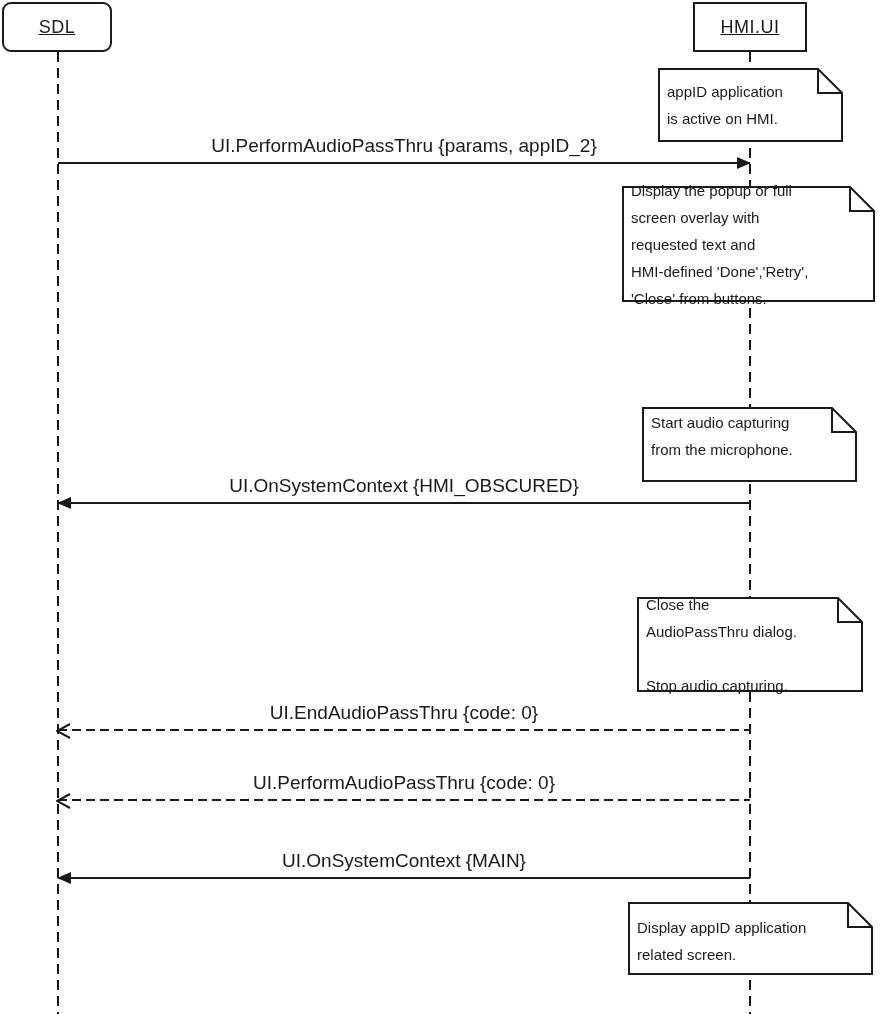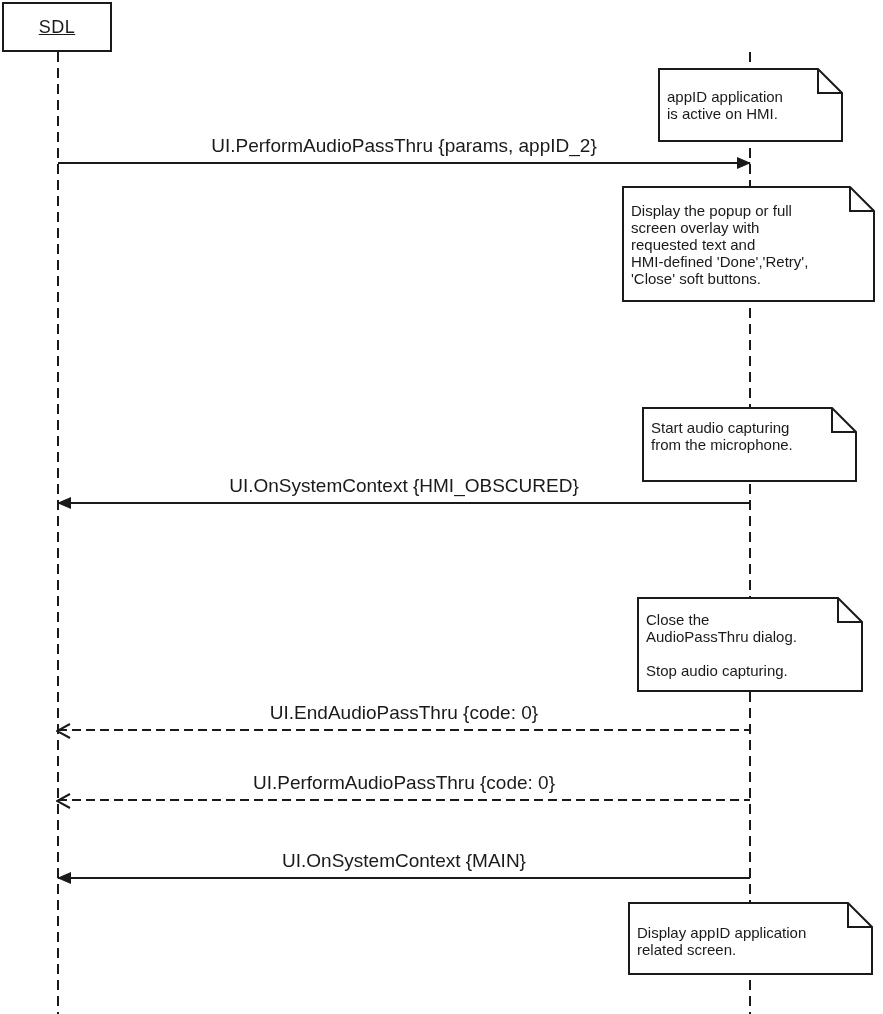--- a/index.html
+++ b/index.html
@@ -40,21 +40,21 @@
     border: 2px solid #1a1a1a;
     background: #ffffff;
     box-sizing: border-box;
     display: flex;
     align-items: center;
     justify-content: center;
     font-size: 18px;
     text-decoration: underline;
     letter-spacing: 0.5px;
   }
-  .actor-box.sdl { left: 2px; width: 110px; }
+  .actor-box.sdl { left: 2px; width: 110px; border-radius: 9px; }
   .actor-box.hmi { left: 693px; width: 114px; }
 
   
   .message {
     position: absolute;
     left: 58px;
     width: 692px;
     height: 30px;
   }
   .msg-label {
@@ -116,35 +116,38 @@
     position: absolute;
     left: 0;
     top: 0;
     right: 0;
     bottom: 0;
     display: flex;
     align-items: center;
     padding-left: 9px;
     padding-right: 4px;
     font-size: 15px;
-    line-height: 17px;
+    line-height: 27px;
     white-space: pre-line;
     box-sizing: border-box;
   }
 </style>
 </head>
 <body>
 
 <div class="canvas">
 
   <div class="lifeline sdl"></div>
   <div class="lifeline hmi"></div>
 
   <div class="actor-box sdl">
     <span>SDL</span>
+  </div>
+  <div class="actor-box hmi">
+    <span>HMI.UI</span>
   </div>
 
   <div class="note" style="left:658px; top:68px; width:185px; height:74px;">
     <svg width="185" height="74">
       <path d="M1,1 H160 L184,25 V73 H1 Z" fill="#ffffff" stroke="#1a1a1a" stroke-width="2"></path>
       <path d="M160,1 V25 H184" fill="none" stroke="#1a1a1a" stroke-width="2"></path>
     </svg>
     <div class="note-text">appID application
 is active on HMI.</div>
   </div>
@@ -157,21 +160,21 @@
 
   <div class="note" style="left:622px; top:186px; width:253px; height:116px;">
     <svg width="253" height="116">
       <path d="M1,1 H228 L252,25 V115 H1 Z" fill="#ffffff" stroke="#1a1a1a" stroke-width="2"></path>
       <path d="M228,1 V25 H252" fill="none" stroke="#1a1a1a" stroke-width="2"></path>
     </svg>
     <div class="note-text">Display the popup or full
 screen overlay with
 requested text and
 HMI-defined 'Done','Retry',
-'Close' soft buttons.</div>
+'Close' from buttons.</div>
   </div>
 
 
   <div class="note" style="left:642px; top:407px; width:215px; height:57px;text-decoration:underline;">
     <svg width="215" height="75">
       <path d="M1,1 H190 L214,25 V74 H1 Z" fill="#ffffff" stroke="#1a1a1a" stroke-width="2"></path>
       <path d="M190,1 V25 H214" fill="none" stroke="#1a1a1a" stroke-width="2"></path>
     </svg>
     <div class="note-text">Start audio capturing
 from the microphone.</div>

